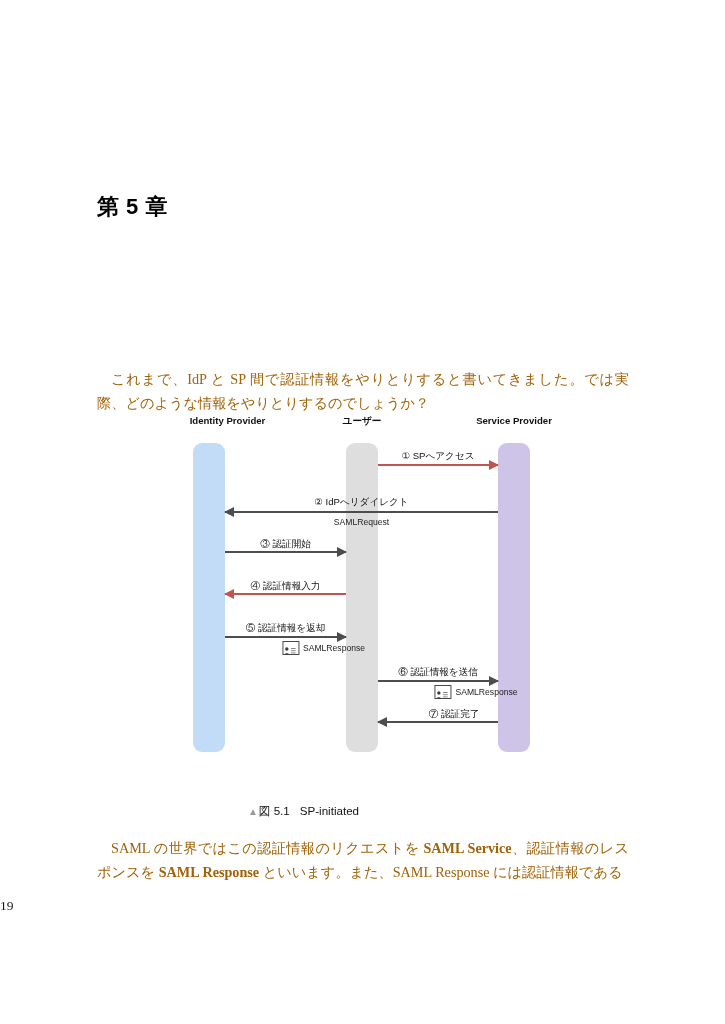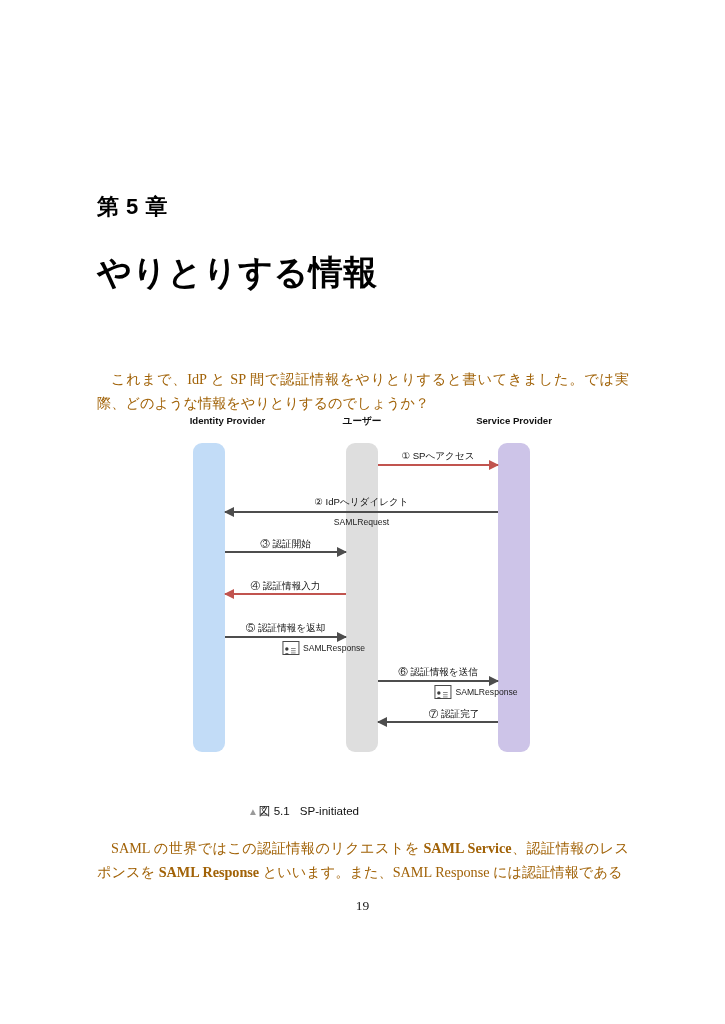--- a/index.html
+++ b/index.html
@@ -191,34 +191,32 @@
     margin-right: 1px;
   }
   .caption .gap { display: inline-block; width: 10px; }
 
   
   .folio {
     position: absolute;
     left: 0;
     top: 898px;
     width: 725px;
-    text-align: center;
     font-family: "Liberation Serif", serif;
     font-size: 13.5px;
     color: #1a1a1a;
   }
 </style>
 </head>
 <body>
 
 <div class="page">
 
   <div class="chapter-num">第 5 章</div>
 
-  <div class="chapter-title">やりとりする情報</div>
 
   <p class="para intro">これまで、IdP と SP 間で認証情報をやりとりすると書いてきました。では実際、どのような情報をやりとりするのでしょうか？</p>
 
   <div class="figure" id="figure">
       <div class="lifeline" style="left: 59px; width: 32px; background: rgb(194, 220, 247);"></div>
       <div class="lane-label" style="left: 59px; padding-left: 37px;">Identity Provider</div>
       <div class="lifeline" style="left: 212px; width: 32px; background: rgb(222, 222, 222);"></div>
       <div class="lane-label" style="left: 212px;">ユーザー</div>
       <div class="lifeline" style="left: 364px; width: 32px; background: rgb(205, 196, 232);"></div>
       <div class="lane-label" style="left: 364px;">Service Provider</div>

